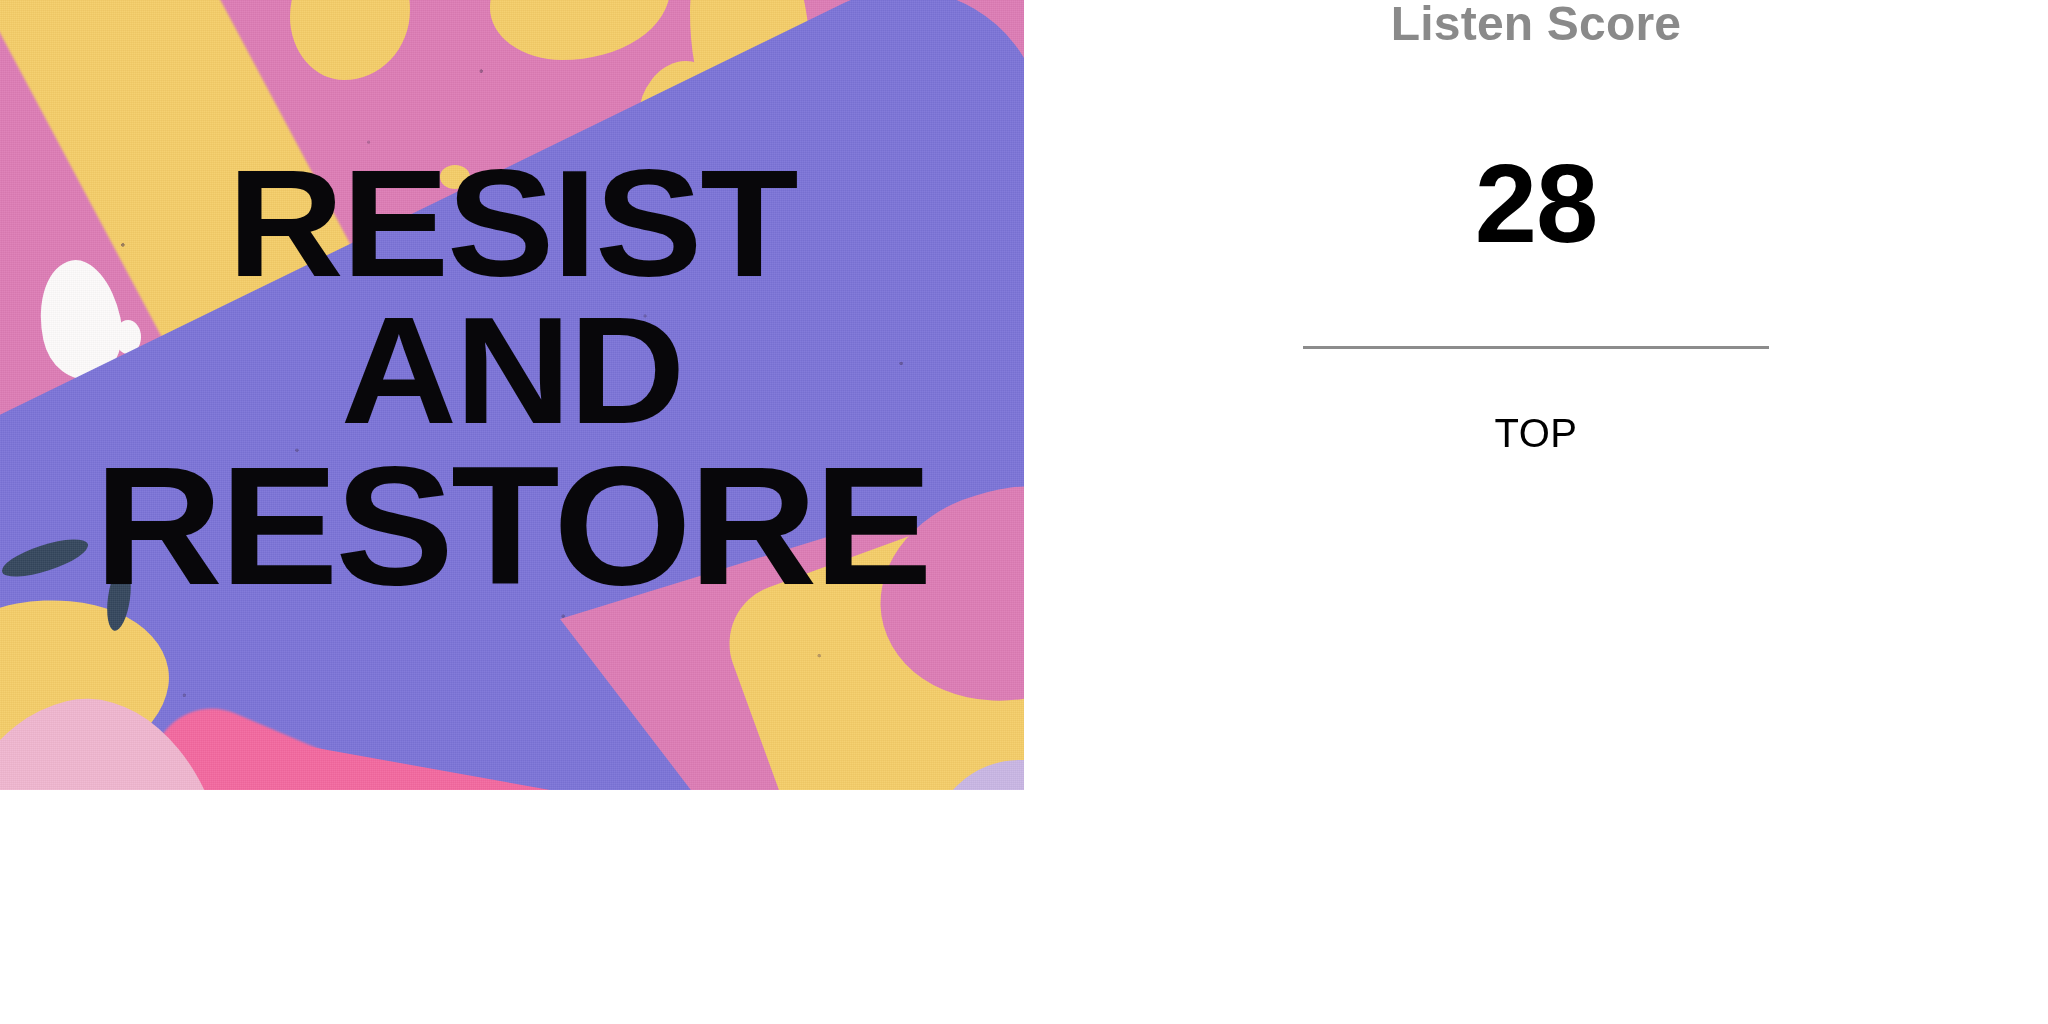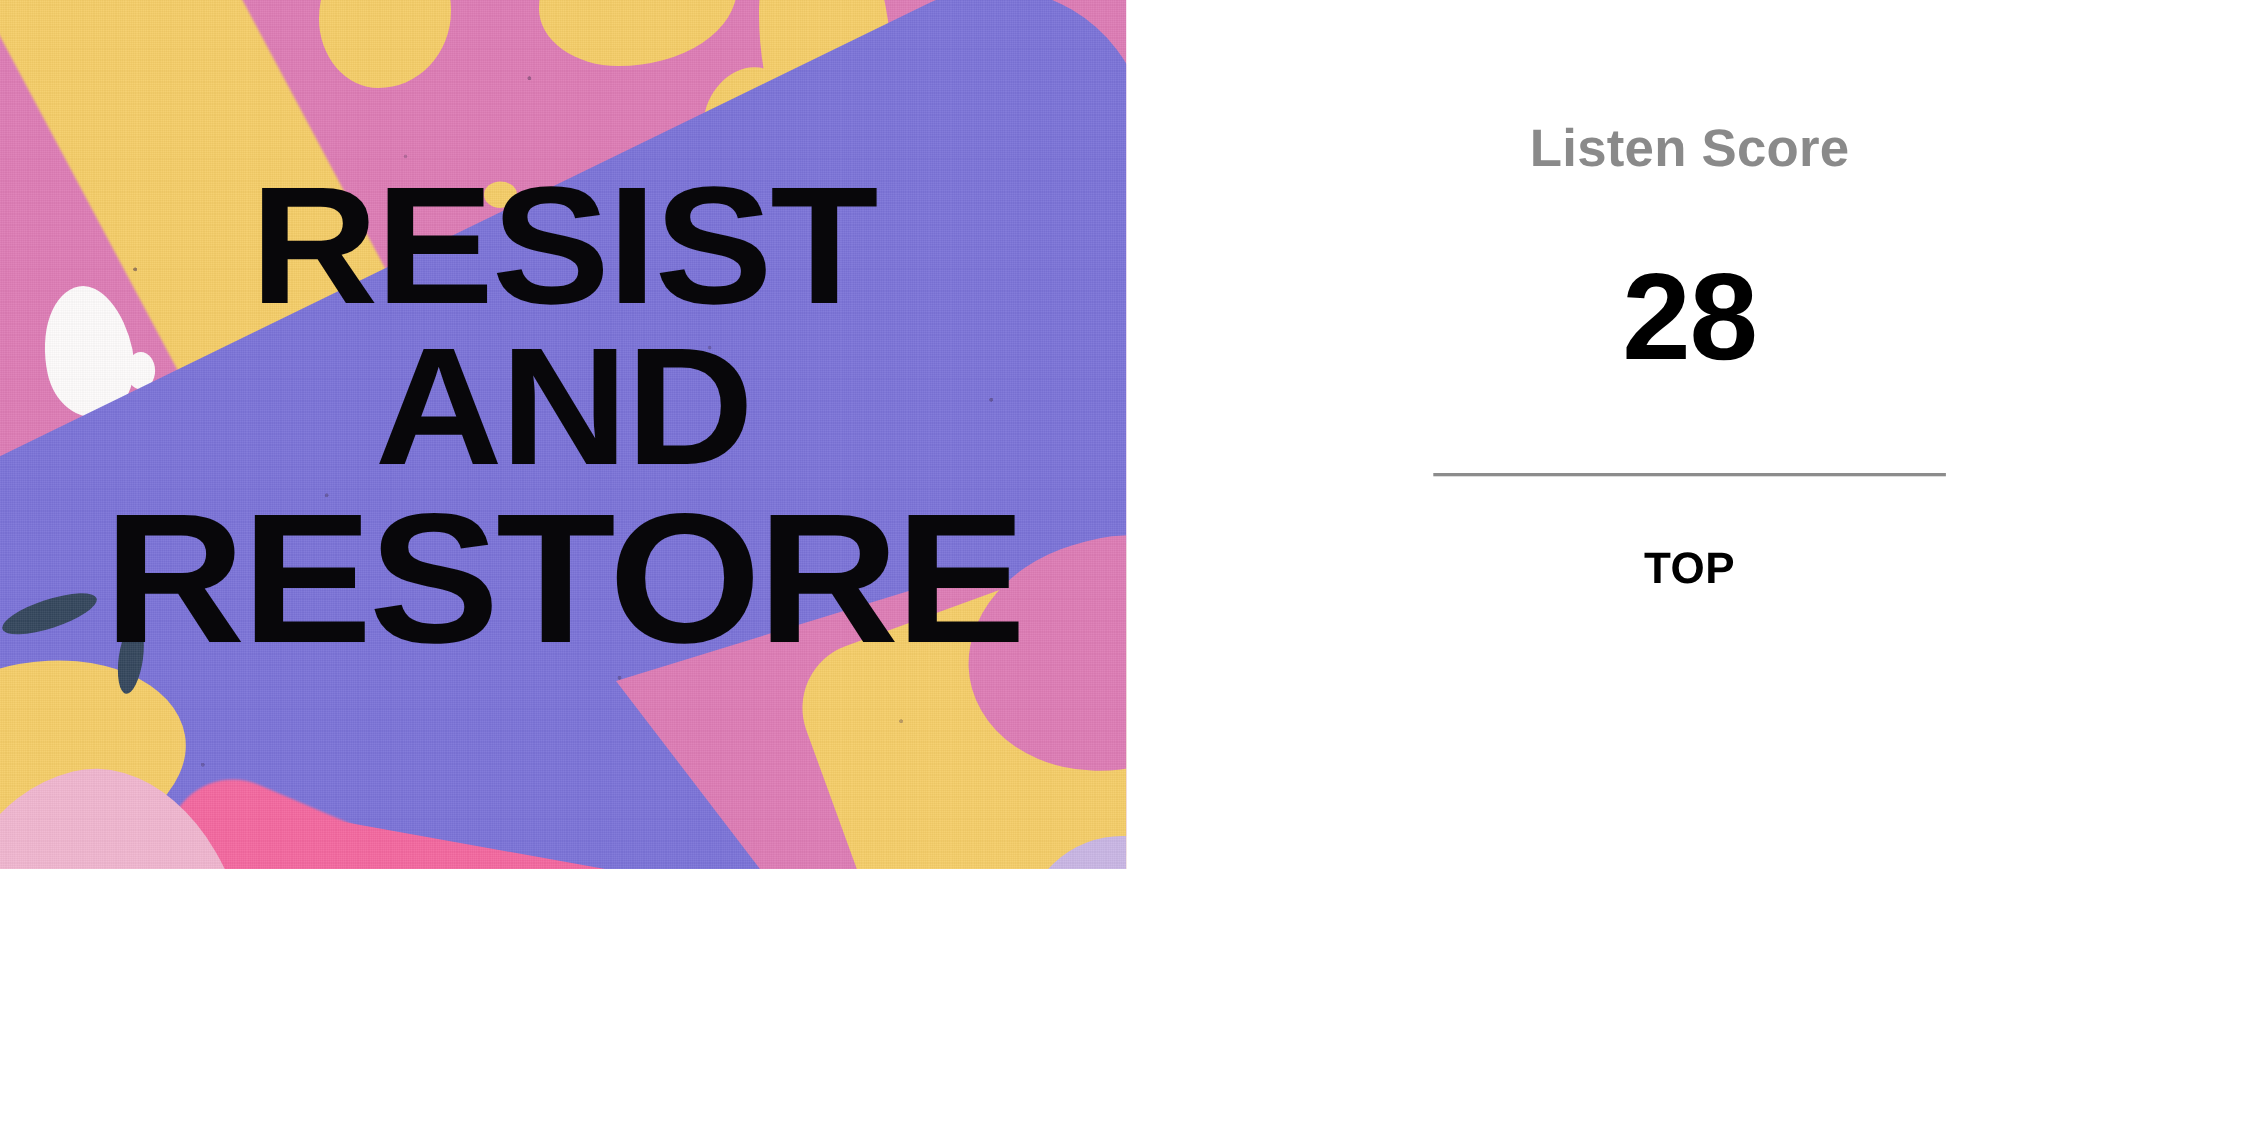--- a/index.html
+++ b/index.html
@@ -65,39 +65,38 @@
 
   
   .panel{
     position:relative;
     flex:1 1 auto;
     height:1024px;
     background:#ffffff;
     display:flex;flex-direction:column;align-items:center;
   }
   .ls-title{
-    margin-top:112px;
     font-size:48px;font-weight:700;color:#8a8a8a;
     letter-spacing:.2px;line-height:1;
   }
   .ls-score{
-    margin-top:72px;
+    margin-top:100px;
     font-size:112px;font-weight:700;color:#000;
     line-height:1;letter-spacing:-1px;
   }
   .ls-divider{
     margin-top:86px;
     width:466px;height:3px;background:#8c8c8c;
   }
   .ls-rank{
     margin-top:62px;
     display:flex;align-items:baseline;justify-content:center;
     color:#000;
   }
-  .ls-rank .top{font-size:40px;font-weight:700;letter-spacing:.5px;}
+  .ls-rank .top{font-size:40px;font-weight:400;letter-spacing:.5px;}
   .ls-rank .pct{font-size:76px;font-weight:400;margin-left:26px;letter-spacing:-1px;}
 
   .ls-logo{
     margin-top:92px;
     display:flex;align-items:center;justify-content:center;
   }
   .ls-logo .glass{width:58px;height:62px;display:block;}
   .ls-logo .wordmark{
     margin-left:22px;
     font-size:52px;font-weight:700;line-height:1;

